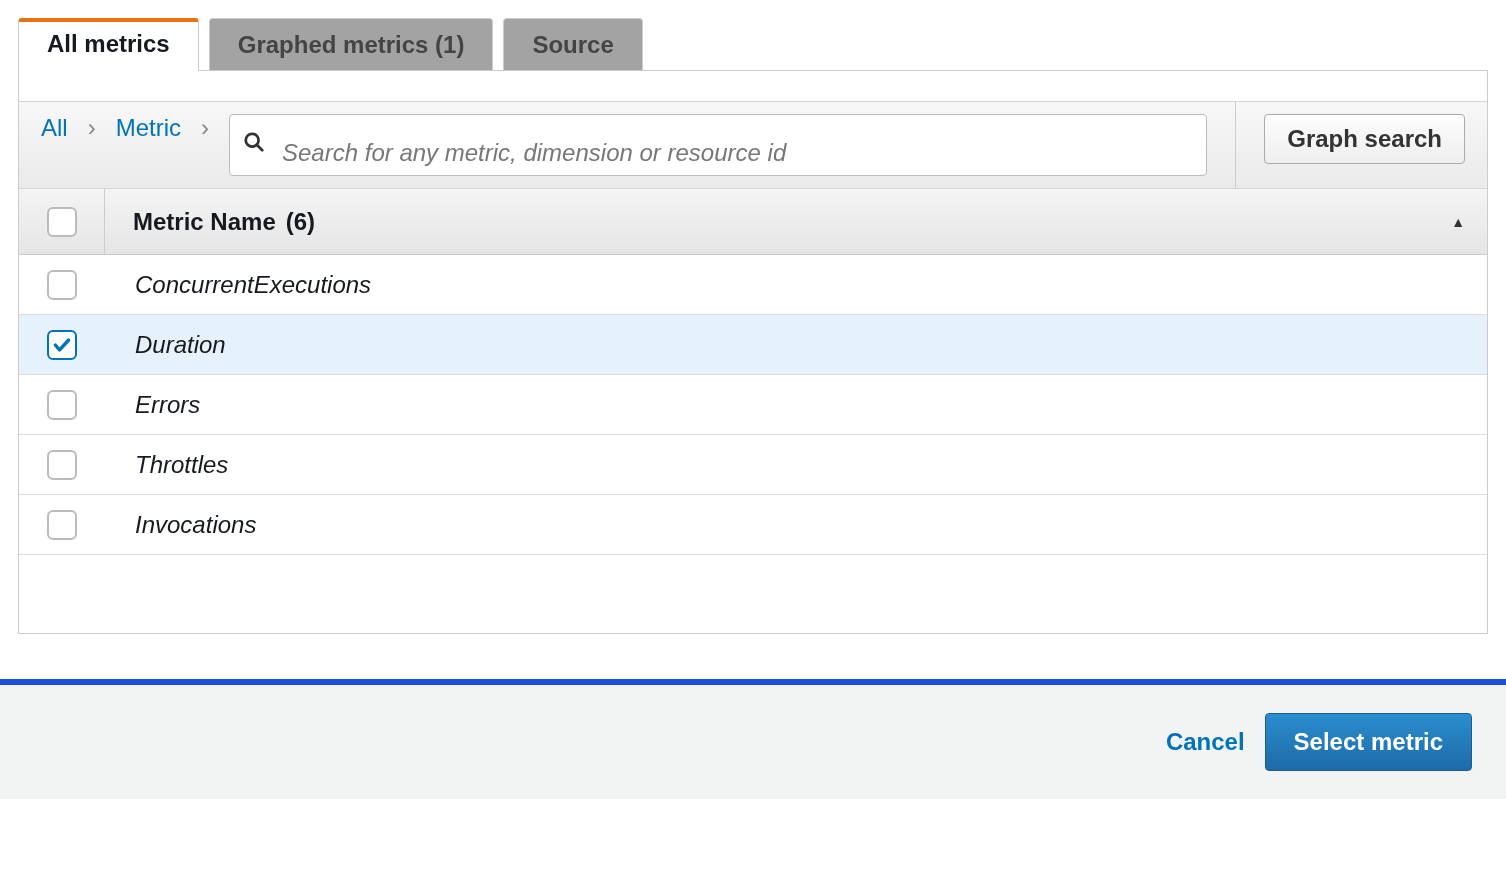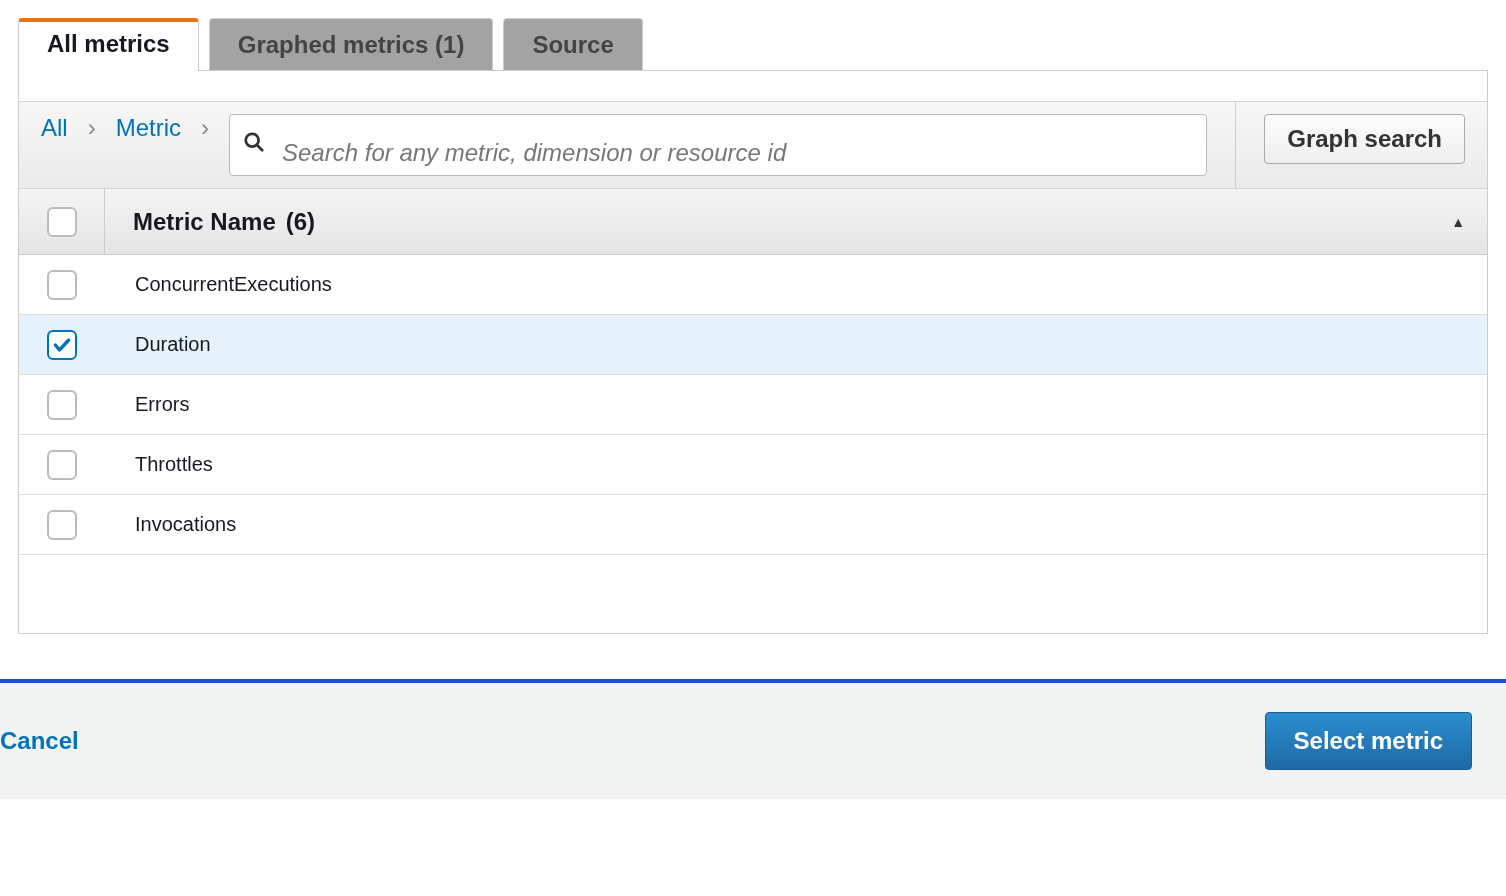--- a/index.html
+++ b/index.html
@@ -149,21 +149,22 @@
       display: flex;
       align-items: center;
       height: 60px;
       border-bottom: 1px solid #ddd;
       background: #fff;
     }
     .row.selected { background: #e6f2fb; }
     .row .col-check { border-right: none; }
     .row .metric-name {
       padding: 0 30px;
-      font-size: 20px;
+      font-size: 24px;
+      font-style: italic;
     }
 
     .filler {
       height: 78px;
       background: #fff;
       border-top: none;
     }
 
     .checkbox {
       width: 30px;
@@ -176,27 +177,27 @@
       background: #fff;
       cursor: pointer;
     }
     .checkbox.checked { border-color: #0073bb; }
     .checkbox.checked svg { display: block; }
     .checkbox svg { display: none; }
 
     .footer {
       position: relative;
       background: #f2f3f3;
-      border-top: 4px solid #1d4ed8;
+      border-top: 6px solid #1d4ed8;
       height: 120px;
       display: flex;
       align-items: center;
-      justify-content: space-between;
+      justify-content: flex-end;
       padding-right: 34px;
-      gap: 28px;
+      gap: 20px;
       margin-top: 44px;
     }
     .cancel-btn {
       background: none;
       border: none;
       color: #0073bb;
       font-size: 24px;
       font-weight: 700;
       cursor: pointer;
     }

